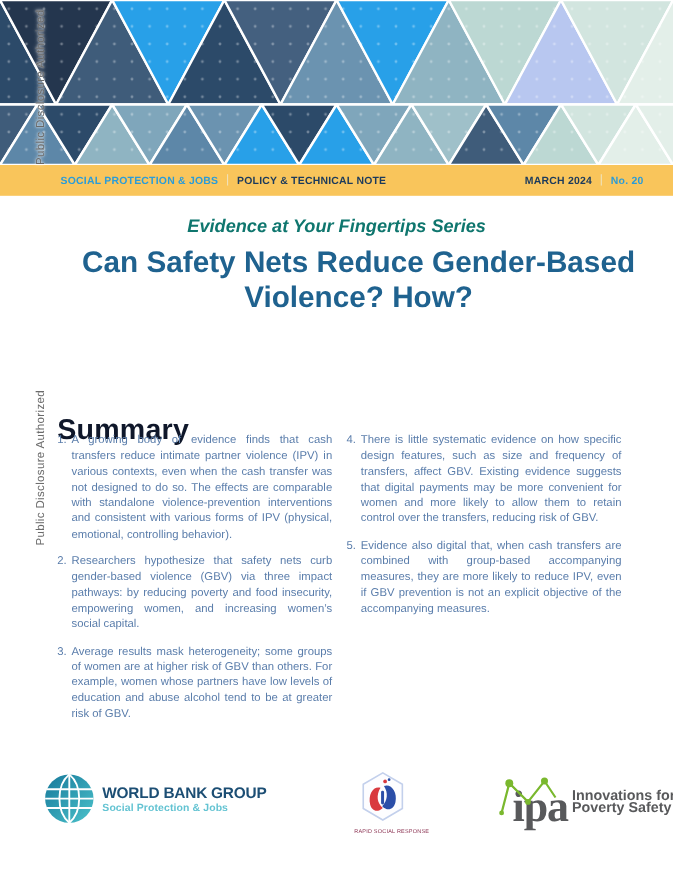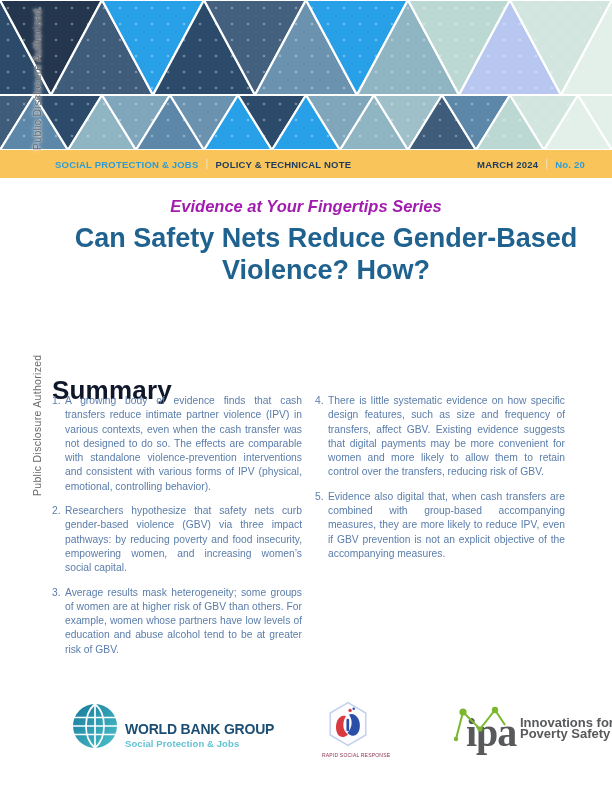--- a/index.html
+++ b/index.html
@@ -31,21 +31,21 @@
   .vtext{
     position:absolute;color:#6a6a6a;font-size:10.5px;letter-spacing:.3px;
     transform:rotate(-90deg);transform-origin:0 0;white-space:nowrap;
   }
   .vtext.top{left:31px;top:150px;text-shadow:0 0 2px rgba(255,255,255,.95),0 0 4px rgba(255,255,255,.8);}
   .vtext.mid{left:31px;top:496px;}
 
   
   .series-title{
     position:absolute;top:197px;left:0;width:612px;text-align:center;
-    font-size:16.5px;font-style:italic;font-weight:bold;color:#a21caf;
+    font-size:16.5px;font-style:italic;font-weight:bold;color:#0f766e;
   }
   .main-title{
     position:absolute;top:222px;left:0;width:612px;text-align:center;
     font-size:27px;font-weight:bold;color:#1f628f;line-height:32px;margin-left:20px;
   }
 
   
   .summary-heading{
     position:absolute;top:375px;left:52px;
     font-size:26px;font-weight:bold;color:#0f172a;letter-spacing:.2px;
@@ -54,21 +54,21 @@
     position:absolute;top:394px;left:52px;width:513px;
     display:flex;gap:13px;
   }
   .col{width:250px;}
   .col.right{width:250px;}
   .item{display:flex;margin-bottom:10px;color:#5a7dab;font-size:10.3px;line-height:14.3px;}
   .item .num{flex:none;width:13px;}
   .item .itext{flex:1;text-align:justify;text-justify:inter-word;}
 
   
-  .wb{position:absolute;left:72px;top:703px;display:flex;align-items:flex-end;}
+  .wb{position:absolute;left:40px;top:703px;display:flex;align-items:center;}
   .wb .wb-text{margin-left:7px;}
   .wb .wb-name{font-size:14px;font-weight:bold;color:#1c4e74;letter-spacing:-.2px;line-height:15px;}
   .wb .wb-sub{font-size:9.5px;font-weight:bold;color:#63c3d2;letter-spacing:.1px;margin-top:1px;}
 
   .rsr{position:absolute;left:322px;top:701px;width:52px;text-align:center;}
   .rsr .rsr-caption{font-size:5px;color:#8a3050;white-space:nowrap;margin-top:1px;letter-spacing:.2px;}
 
   .ipa{position:absolute;left:450px;top:705px;display:flex;align-items:center;}
   .ipa .ipa-mark{position:relative;width:62px;height:46px;}
   .ipa .ipa-word{

